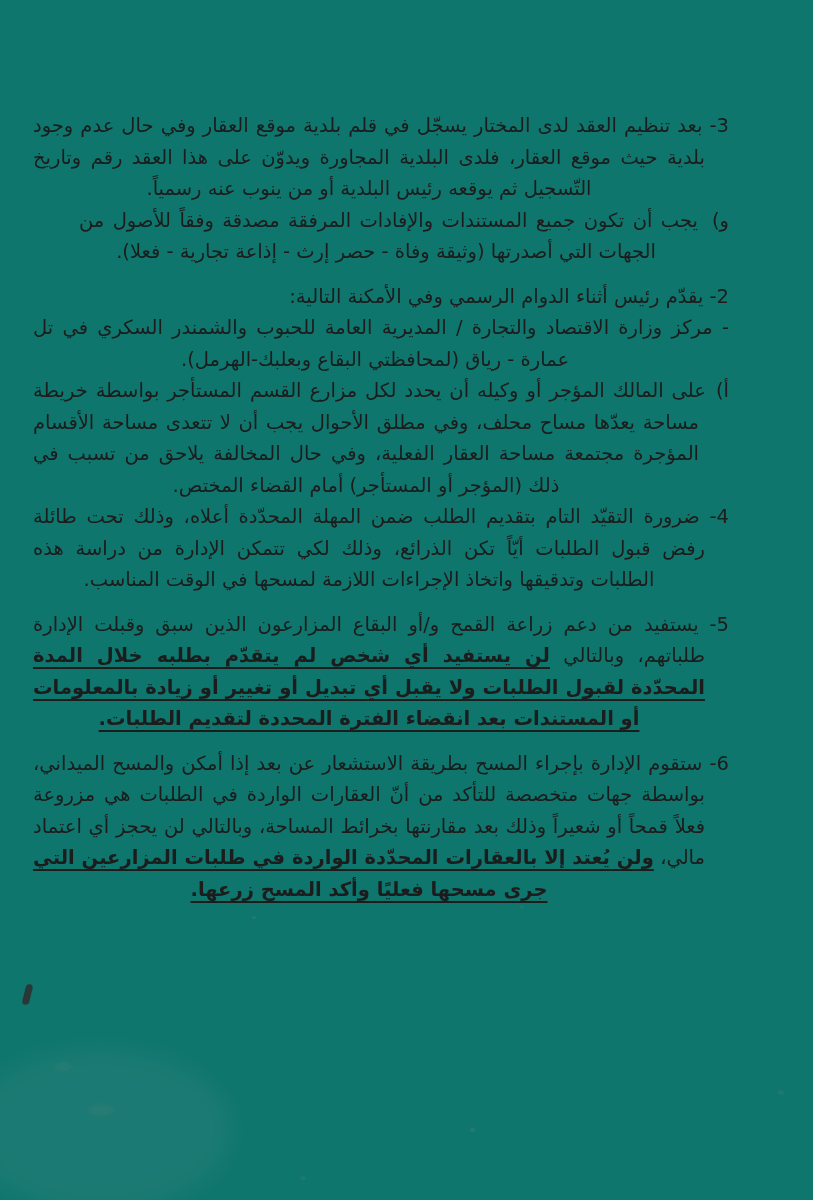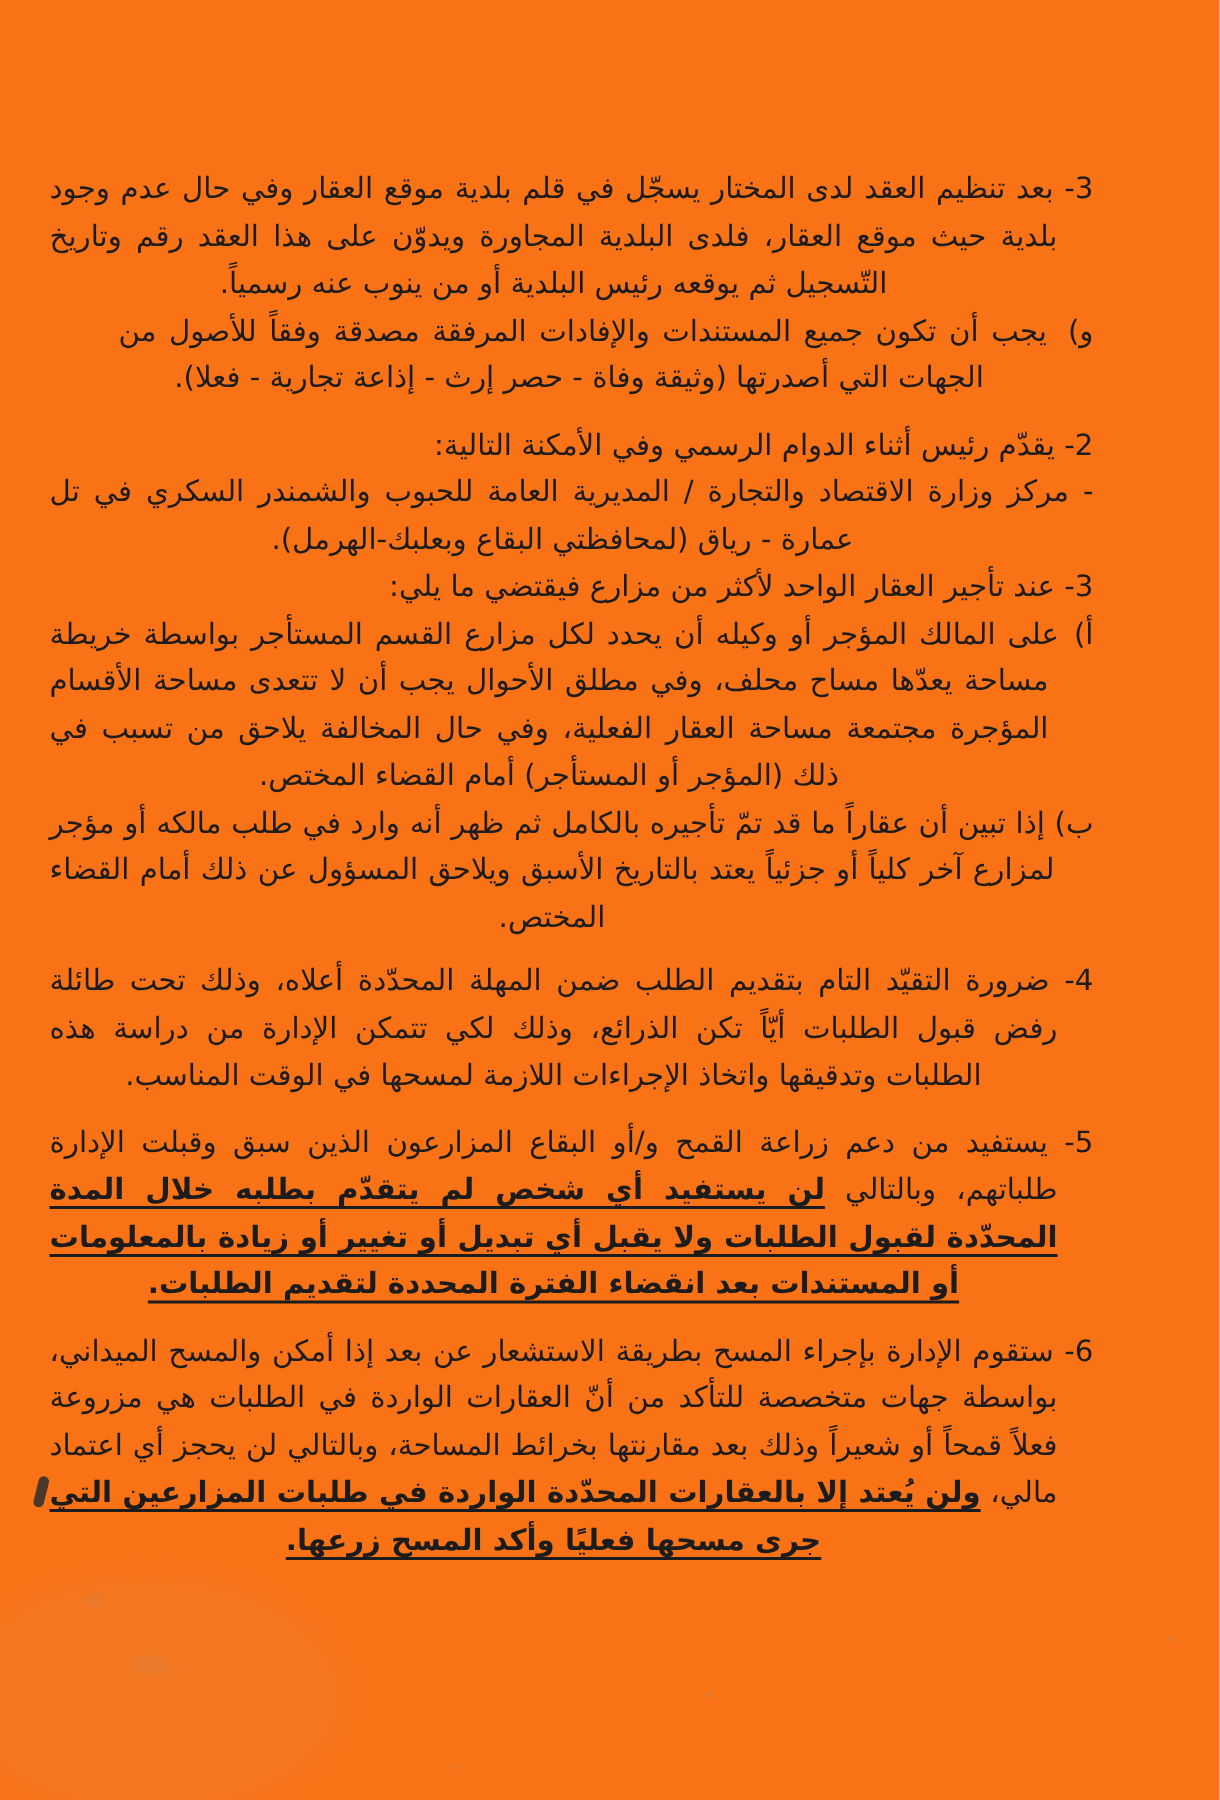--- a/index.html
+++ b/index.html
@@ -5,21 +5,21 @@
   html, body {
     margin: 0;
     padding: 0;
     background: #e8e8e8;
   }
   .page {
     position: relative;
     width: 813px;
     height: 1200px;
     margin: 0 auto;
-    background: #f97316;
+    background: #0f766e;
     overflow: hidden;
     font-family: "DejaVu Sans", sans-serif;
     color: #1c1c1c;
   }
   .content {
     position: absolute;
     top: 110px;
     right: 84px;
     width: 696px;
     direction: rtl;
@@ -82,25 +82,23 @@
 
     <p class="p-num"><span class="marker">3-</span> <span>بعد تنظيم العقد لدى المختار يسجّل في قلم بلدية موقع العقار وفي حال عدم وجود بلدية حيث موقع العقار، فلدى البلدية المجاورة ويدوّن على هذا العقد رقم وتاريخ التّسجيل ثم يوقعه رئيس البلدية أو من ينوب عنه رسمياً.</span></p>
 
     <p class="p-waw gap-lg"><span class="marker wide-gap">و)</span><span>يجب أن تكون جميع المستندات والإفادات المرفقة مصدقة وفقاً للأصول من الجهات التي أصدرتها (وثيقة وفاة - حصر إرث - إذاعة تجارية - فعلا).</span></p>
 
     <p class="p-num last-right"><span class="marker">2-</span> <span>يقدّم رئيس أثناء الدوام الرسمي وفي الأمكنة التالية:</span></p>
 
     <p class="p-dash"><span class="marker">-</span> <span>مركز وزارة الاقتصاد والتجارة / المديرية العامة للحبوب والشمندر السكري في تل عمارة - رياق (لمحافظتي البقاع وبعلبك-الهرمل).</span></p>
 
 
-    <p class="p-num last-right"><span class="marker">3-</span> <span>عند تأجير العقار الواحد لأكثر من مزارع فيقتضي ما يلي:</span></p>
 
     <p class="p-alef"><span class="marker med-gap">أ)</span><span>على المالك المؤجر أو وكيله أن يحدد لكل مزارع القسم المستأجر بواسطة خريطة مساحة يعدّها مساح محلف، وفي مطلق الأحوال يجب أن لا تتعدى مساحة الأقسام المؤجرة مجتمعة مساحة العقار الفعلية، وفي حال المخالفة يلاحق من تسبب في ذلك (المؤجر أو المستأجر) أمام القضاء المختص.</span></p>
 
-    <p class="p-ba gap-md"><span class="marker">ب)</span> <span>إذا تبين أن عقاراً ما قد تمّ تأجيره بالكامل ثم ظهر أنه وارد في طلب مالكه أو مؤجر لمزارع آخر كلياً أو جزئياً يعتد بالتاريخ الأسبق ويلاحق المسؤول عن ذلك أمام القضاء المختص.</span></p>
 
     <p class="p-num gap-lg"><span class="marker">4-</span> <span class="u">ضرورة التقيّد التام بتقديم الطلب ضمن المهلة المحدّدة أعلاه</span><span>، وذلك تحت طائلة رفض قبول الطلبات أيّاً تكن الذرائع، وذلك لكي تتمكن الإدارة من دراسة هذه الطلبات وتدقيقها واتخاذ الإجراءات اللازمة لمسحها في الوقت المناسب.</span></p>
 
     <p class="p-num gap-lg"><span class="marker">5-</span> <span>يستفيد من دعم زراعة القمح و/أو البقاع المزارعون الذين سبق وقبلت الإدارة طلباتهم، وبالتالي </span><span class="bu">لن يستفيد أي شخص لم يتقدّم بطلبه خلال المدة المحدّدة لقبول الطلبات ولا يقبل أي تبديل أو تغيير أو زيادة بالمعلومات أو المستندات بعد انقضاء الفترة المحددة لتقديم الطلبات.</span></p>
 
     <p class="p-num"><span class="marker">6-</span> <span>ستقوم الإدارة بإجراء المسح بطريقة الاستشعار عن بعد إذا أمكن والمسح الميداني، بواسطة جهات متخصصة للتأكد من أنّ العقارات الواردة في الطلبات هي مزروعة فعلاً قمحاً أو شعيراً وذلك بعد مقارنتها بخرائط المساحة، وبالتالي لن يحجز أي اعتماد مالي، </span><span class="bu">ولن يُعتد إلا بالعقارات المحدّدة الواردة في طلبات المزارعين التي جرى مسحها فعليًا وأكد المسح زرعها.</span></p>
 
   </div>
 
   <div class="artifact ink-dash"></div>

